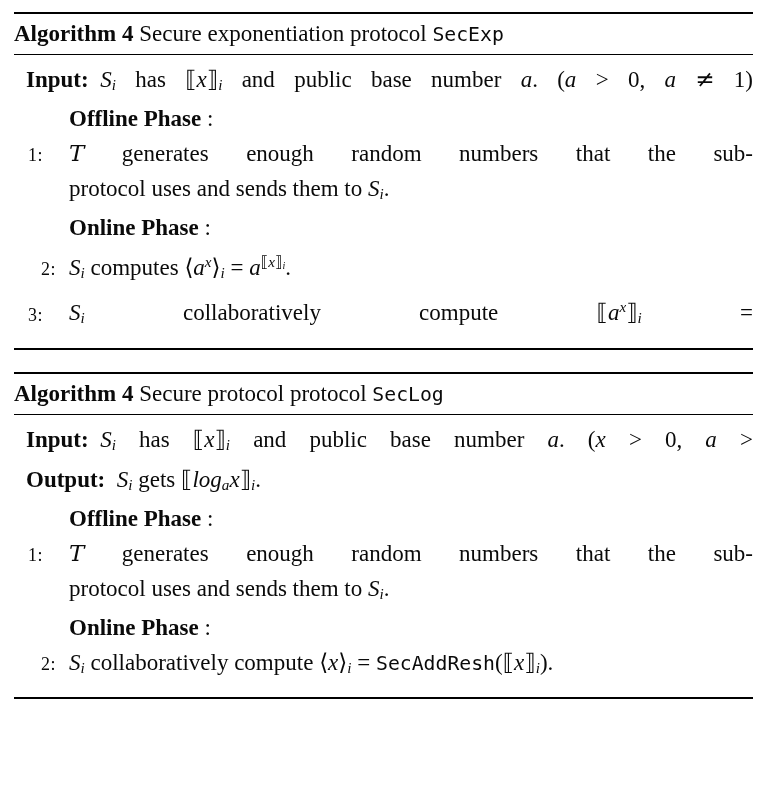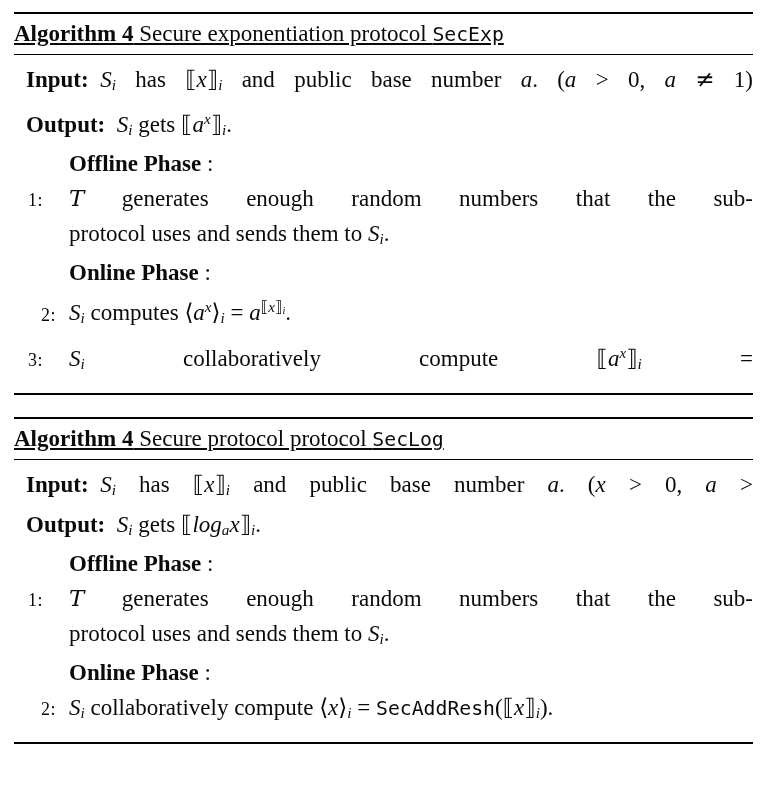--- a/index.html
+++ b/index.html
@@ -12,21 +12,20 @@
   .page{box-sizing:border-box;width:770px;padding:12px 17px 0 14px;}
   .algo{
     border-top:2.5px solid #000;
     border-bottom:2.5px solid #000;
     position:relative;
   }
   .algo + .algo{margin-top:22px;}
   .algo-header{
     line-height:40px;height:40px;white-space:nowrap;overflow:hidden;
     border-bottom:1.5px solid #000;
-    text-decoration:underline;
   }
   .algo-body{padding:7px 0 12px 0;margin-left:12px;}
   .line{line-height:34px;min-height:34px;padding-left:43px;white-space:nowrap;}
   .line.io{padding-left:0;}
   .line.j{white-space:normal;text-align:justify;text-align-last:justify;}
   .num{
     display:inline-block;width:28px;margin-left:-41px;margin-right:13px;
     text-align:right;font-size:0.78em;letter-spacing:0.5px;
   }
   
@@ -40,21 +39,20 @@
 </style>
 </head>
 <body>
 
 <div class="page">
 
   <div class="algo">
     <div class="algo-header"><span class="s-b">Algorithm 4</span><span> Secure exponentiation protocol </span><span class="s-m">SecExp</span></div>
     <div class="algo-body">
         <div class="line io j"><span class="s-b">Input:</span><span> </span><span class="s-i">S</span><span class="s-sub s-i">i</span><span> has </span><span class="s-g">⟦</span><span class="s-i">x</span><span class="s-g">⟧</span><span class="s-sub s-i">i</span><span> and public base number </span><span class="s-i">a</span><span>. (</span><span class="s-i">a</span><span> &gt; 0, </span><span class="s-i">a</span><span> </span><span class="s-g">≠</span><span> 1)</span></div>
-        <div class="line io"><span class="s-b">Output:</span><span> </span><span class="s-i">S</span><span class="s-sub s-i">i</span><span> gets </span><span class="s-g">⟦</span><span class="s-i">a</span><span class="s-sup s-i">x</span><span class="s-g">⟧</span><span class="s-sub s-i">i</span><span>.</span></div>
         <div class="line phase"><span class="s-b">Offline Phase</span><span> :</span></div>
         <div class="line step j"><span class="num">1:</span><span class="s-cal">T</span><span> generates enough random numbers that the sub-</span></div>
         <div class="line cont"><span>protocol uses and sends them to </span><span class="s-i">S</span><span class="s-sub s-i">i</span><span>.</span></div>
         <div class="line phase"><span class="s-b">Online Phase</span><span> :</span></div>
         <div class="line step"><span class="num">2:</span><span class="s-i">S</span><span class="s-sub s-i">i</span><span> computes </span><span class="s-g">⟨</span><span class="s-i">a</span><span class="s-sup s-i">x</span><span class="s-g">⟩</span><span class="s-sub s-i">i</span><span> = </span><span class="s-i">a</span><span class="s-sup"><span class="s-g">⟦</span><span class="s-i">x</span><span class="s-g">⟧</span><span class="s-sub s-i">i</span></span><span>.</span></div>
         <div class="line step j"><span class="num">3:</span><span class="s-i">S</span><span class="s-sub s-i">i</span><span> collaboratively compute </span><span class="s-g">⟦</span><span class="s-i">a</span><span class="s-sup s-i">x</span><span class="s-g">⟧</span><span class="s-sub s-i">i</span><span> =</span></div>
       </div>
   </div>
 
   <div class="algo">

